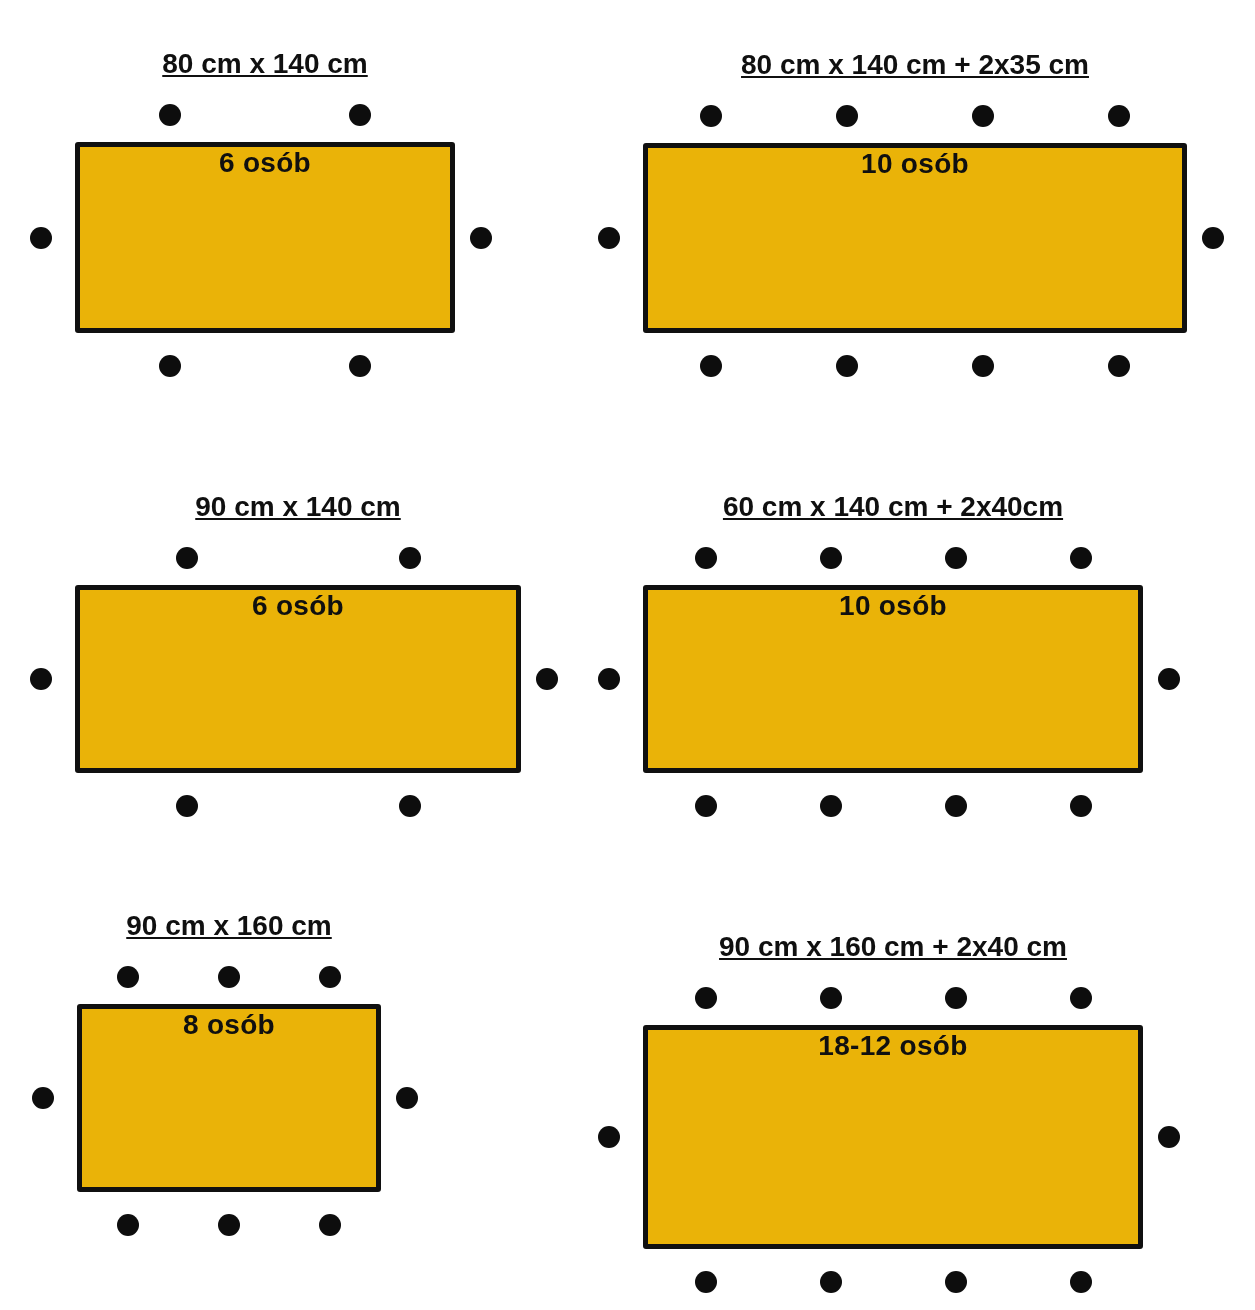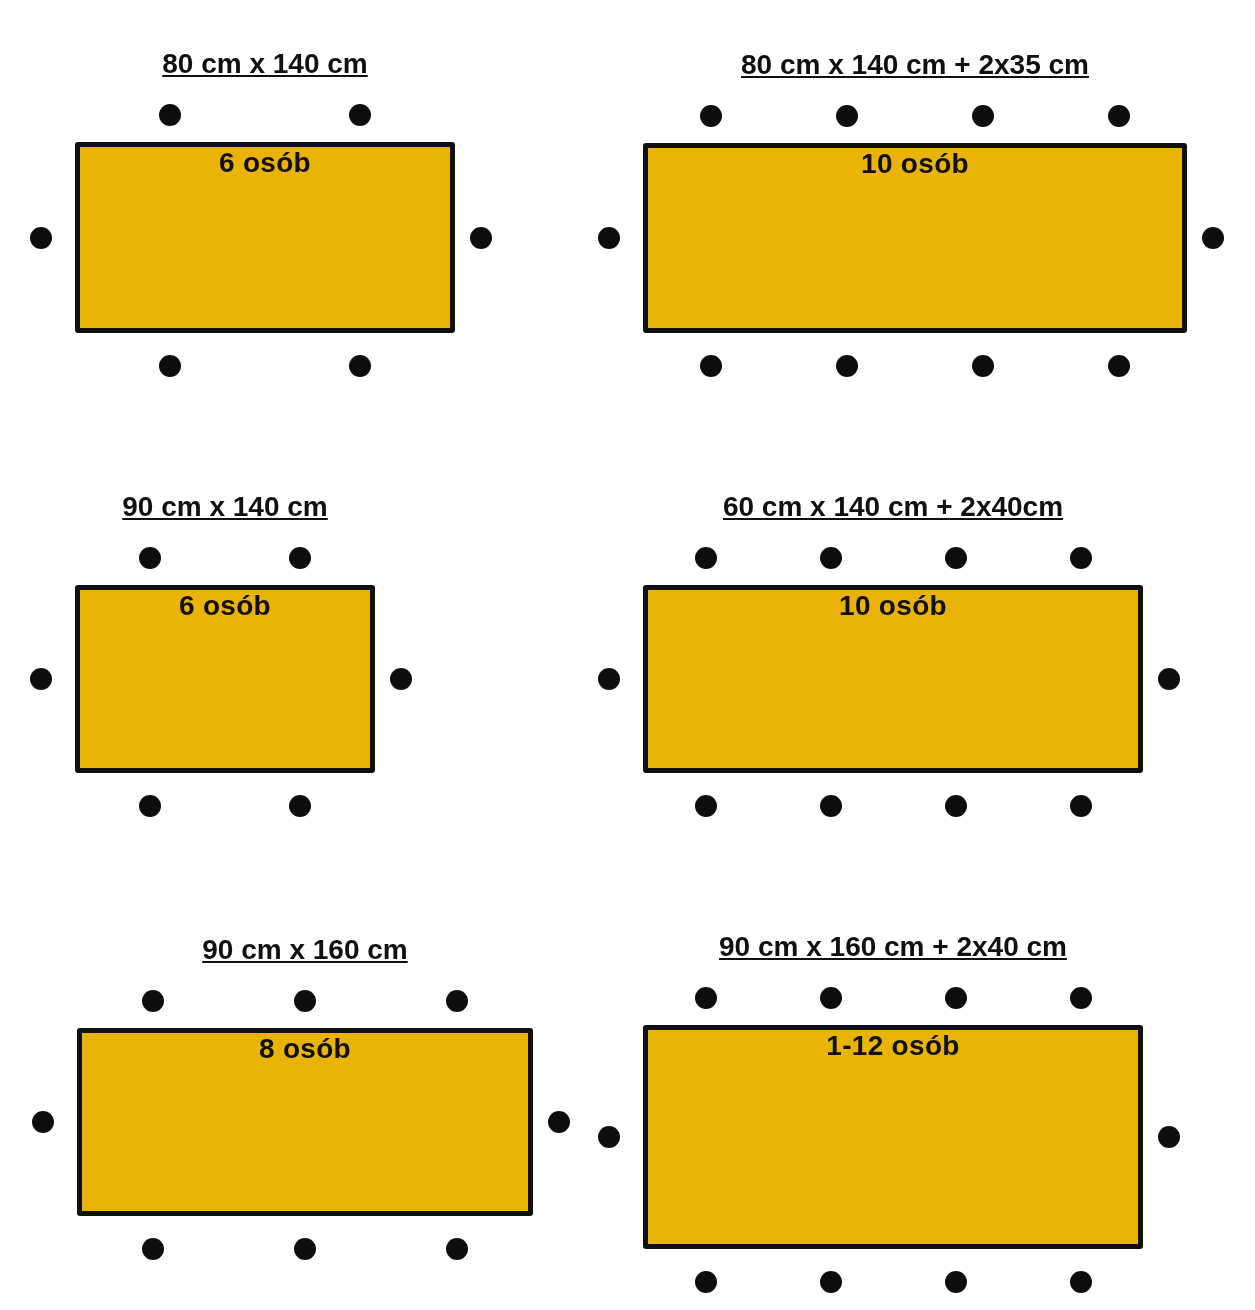--- a/index.html
+++ b/index.html
@@ -112,21 +112,21 @@
       <span class="dot"></span>
     </div>
   <div class="seat-col seat-col-left">
       <span class="dot"></span>
     </div>
   <div class="seat-col seat-col-right">
       <span class="dot"></span>
     </div>
 </section>
 
-<section class="panel" style="left:75px; top:585px; width:300px; height:188px;padding-left:28px;">
+<section class="panel" style="left:75px; top:585px; width:446px; height:188px;padding-left:28px;">
   <h2 class="title">90 cm x 140 cm</h2>
   <div class="seat-row seat-row-top">
       <span class="dot"></span>
       <span class="dot"></span>
     </div>
   <div class="table-rect">
     <span class="capacity">6 osób</span>
   </div>
   <div class="seat-row seat-row-bottom">
       <span class="dot"></span>
@@ -158,21 +158,21 @@
       <span class="dot"></span>
     </div>
   <div class="seat-col seat-col-left">
       <span class="dot"></span>
     </div>
   <div class="seat-col seat-col-right">
       <span class="dot"></span>
     </div>
 </section>
 
-<section class="panel" style="left:77px; top:1028px; width:456px; height:188px;">
+<section class="panel" style="left:77px; top:1004px; width:304px; height:188px;">
   <h2 class="title">90 cm x 160 cm</h2>
   <div class="seat-row seat-row-top">
       <span class="dot"></span>
       <span class="dot"></span>
       <span class="dot"></span>
     </div>
   <div class="table-rect">
     <span class="capacity">8 osób</span>
   </div>
   <div class="seat-row seat-row-bottom">
@@ -190,21 +190,21 @@
 
 <section class="panel" style="left:643px; top:1025px; width:500px; height:224px;">
   <h2 class="title">90 cm x 160 cm + 2x40 cm</h2>
   <div class="seat-row seat-row-top">
       <span class="dot"></span>
       <span class="dot"></span>
       <span class="dot"></span>
       <span class="dot"></span>
     </div>
   <div class="table-rect">
-    <span class="capacity">1-12 osób</span>
+    <span class="capacity">18-12 osób</span>
   </div>
   <div class="seat-row seat-row-bottom">
       <span class="dot"></span>
       <span class="dot"></span>
       <span class="dot"></span>
       <span class="dot"></span>
     </div>
   <div class="seat-col seat-col-left">
       <span class="dot"></span>
     </div>

